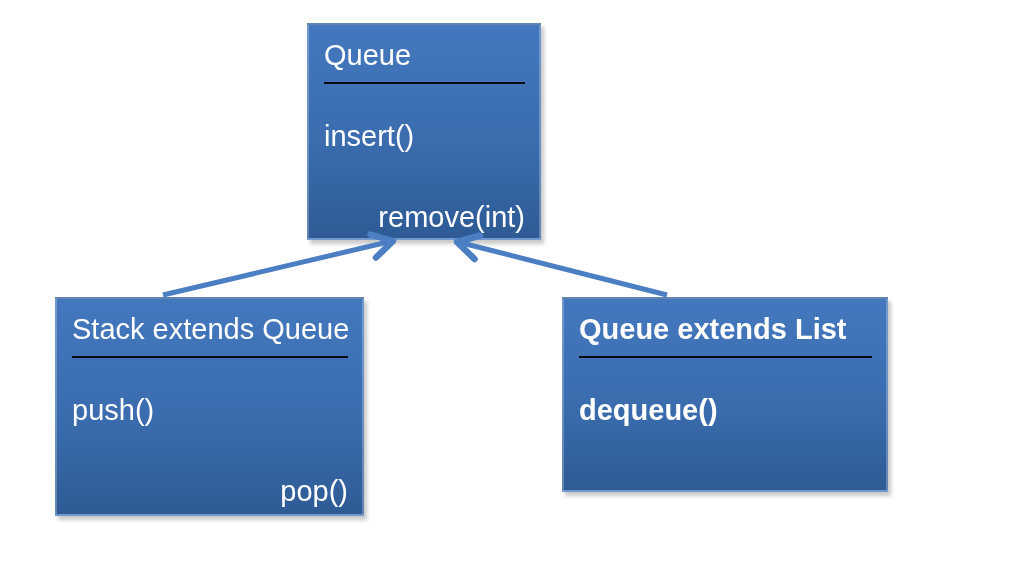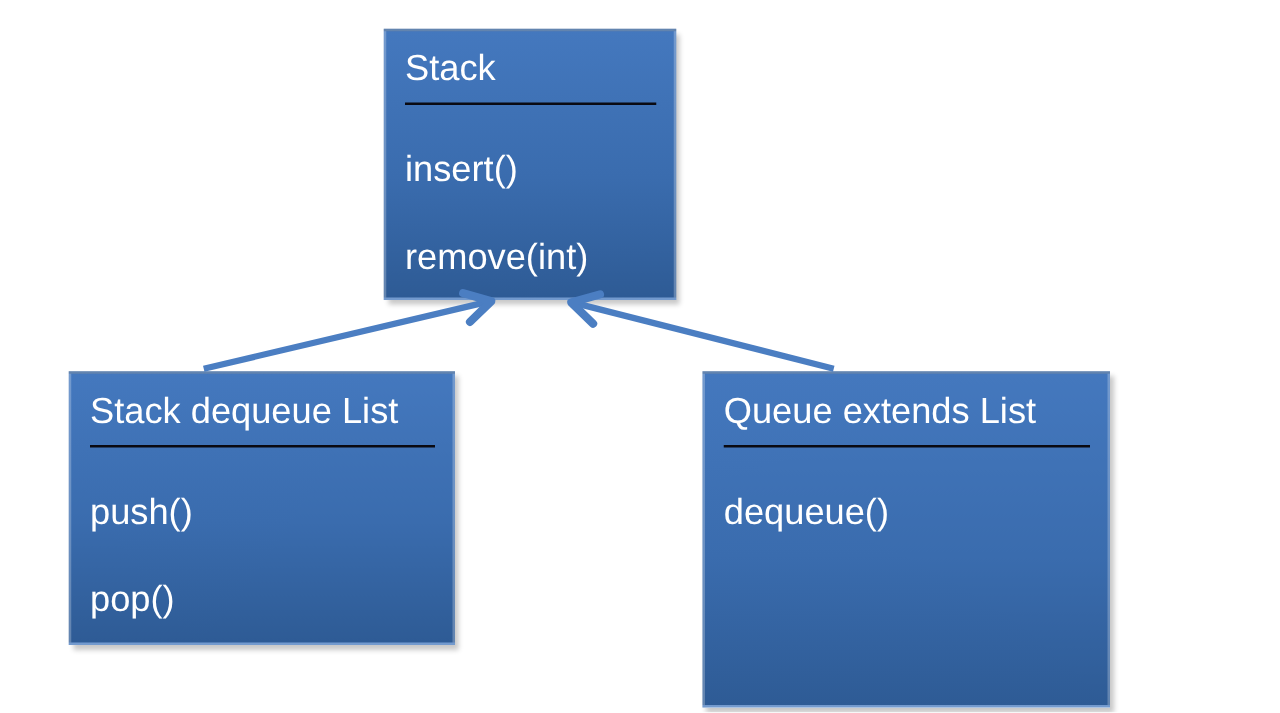--- a/index.html
+++ b/index.html
@@ -19,65 +19,66 @@
     position: absolute;
     box-sizing: border-box;
     background: linear-gradient(180deg, #4478be 0%, #3a6cae 55%, #2e5b95 100%);
     border: 2px solid rgba(255,255,255,0.25);
     box-shadow: 3px 4px 4px rgba(0,0,0,0.22);
     padding: 14px 14px 0 15px;
     color: #ffffff;
   }
   .box-list  { left: 307px; top: 23px;  width: 234px; height: 217px; }
   .box-stack { left: 55px;  top: 297px; width: 309px; height: 219px; }
-  .box-queue { left: 562px; top: 297px; width: 326px; height: 269px; }
+  .box-queue { left: 562px; top: 297px; width: 326px; height: 195px; font-weight: bold; }
 
   .class-title {
     font-size: 29px;
     line-height: 32px;
     white-space: nowrap;
   }
   .title-rule {
     height: 0;
     border: none;
     border-top: 2px solid #0a0a12;
     margin: 11px 0 0 0;
   }
   .method {
     font-size: 29px;
     line-height: 32px;
     margin-top: 36px;
     white-space: nowrap;
   }
   .method + .method {
-    margin-top: 38px;
+    margin-top: 49px;
+    text-align: right;
   }
   .arrow-layer {
     position: absolute;
     left: 0;
     top: 0;
     width: 1024px;
     height: 570px;
     pointer-events: none;
   }
 </style>
 </head>
 <body>
 
 <div class="canvas">
 
   <div class="class-box box-list">
-    <div class="class-title">Stack</div>
+    <div class="class-title">Queue</div>
     <div class="title-rule"></div>
     <div class="method">insert()</div>
     <div class="method">remove(int)</div>
   </div>
 
   <div class="class-box box-stack">
-    <div class="class-title">Stack dequeue List</div>
+    <div class="class-title">Stack extends Queue</div>
     <div class="title-rule"></div>
     <div class="method">push()</div>
     <div class="method">pop()</div>
   </div>
 
   <div class="class-box box-queue">
     <div class="class-title">Queue extends List</div>
     <div class="title-rule"></div>
     <div class="method">dequeue()</div>
   </div>

